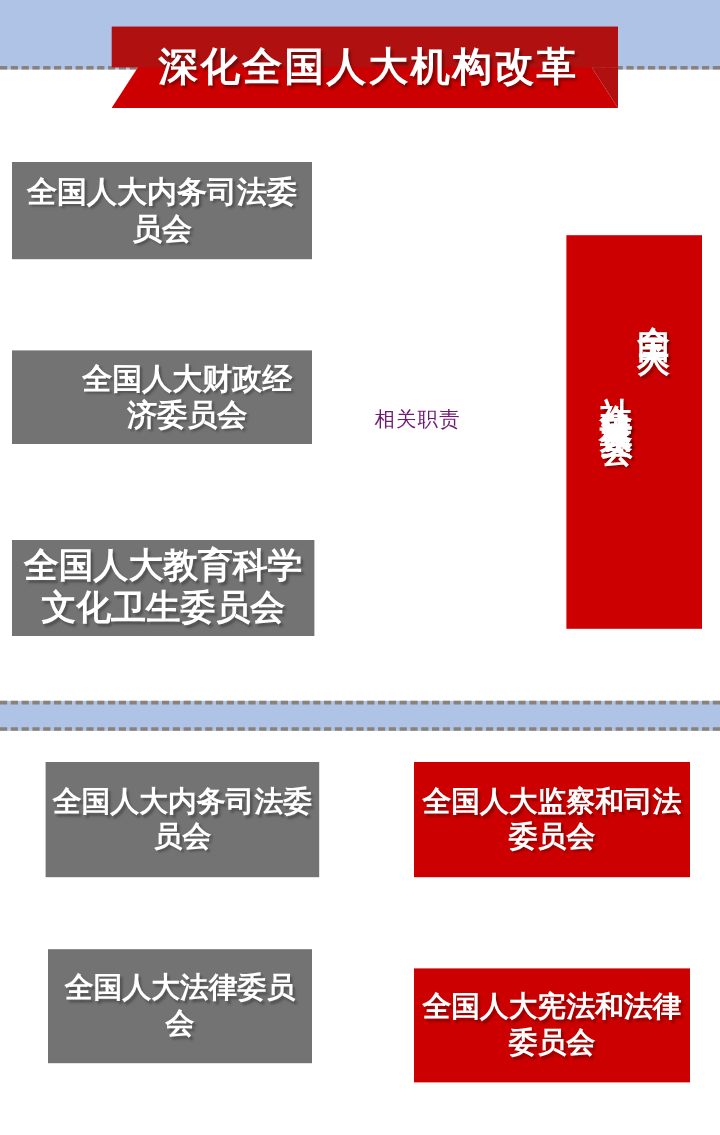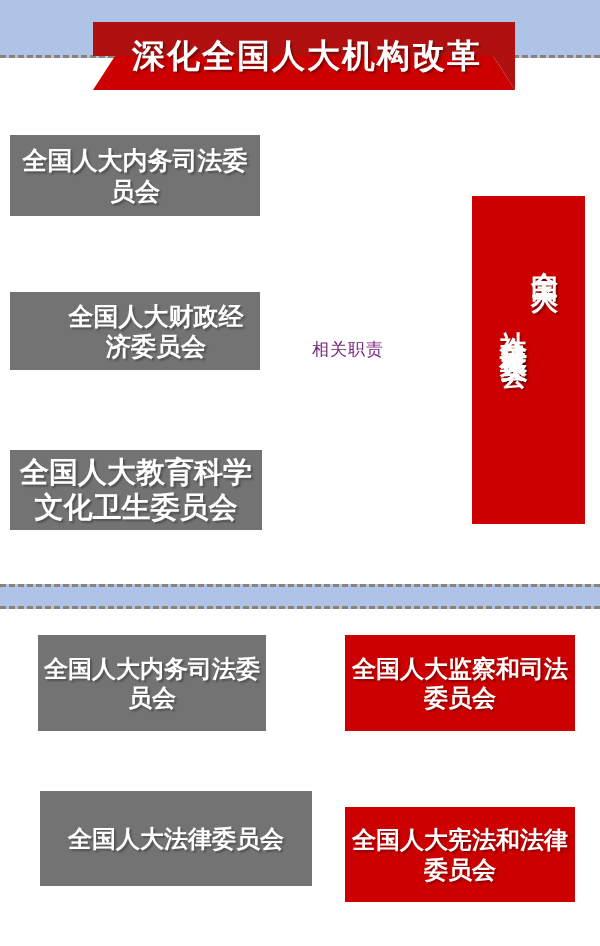--- a/index.html
+++ b/index.html
@@ -124,21 +124,21 @@
     width: 96px;
     text-align: center;
     color: #701a75;
     font-size: 17px;
     letter-spacing: 1px;
   }
 
   
   .b1 { left: 38px;  top: 635px; width: 228px; height: 96px; font-size: 24px; }
   .b2 { left: 345px; top: 635px; width: 230px; height: 96px; font-size: 24px; }
-  .b3 { left: 40px;  top: 791px; width: 272px; height: 95px; font-size: 24px; }
+  .b3 { left: 40px;  top: 791px; width: 220px; height: 95px; font-size: 24px; }
   .b4 { left: 345px; top: 791px; width: 230px; height: 95px; font-size: 24px; margin-top: 16px; }
 </style>
 </head>
 <body>
 
 <div class="band band-top"></div>
 <div class="band band-mid"></div>
 
 <div class="ribbon">
   <svg class="ribbon-shape" viewBox="0 0 422 68" preserveAspectRatio="none">

